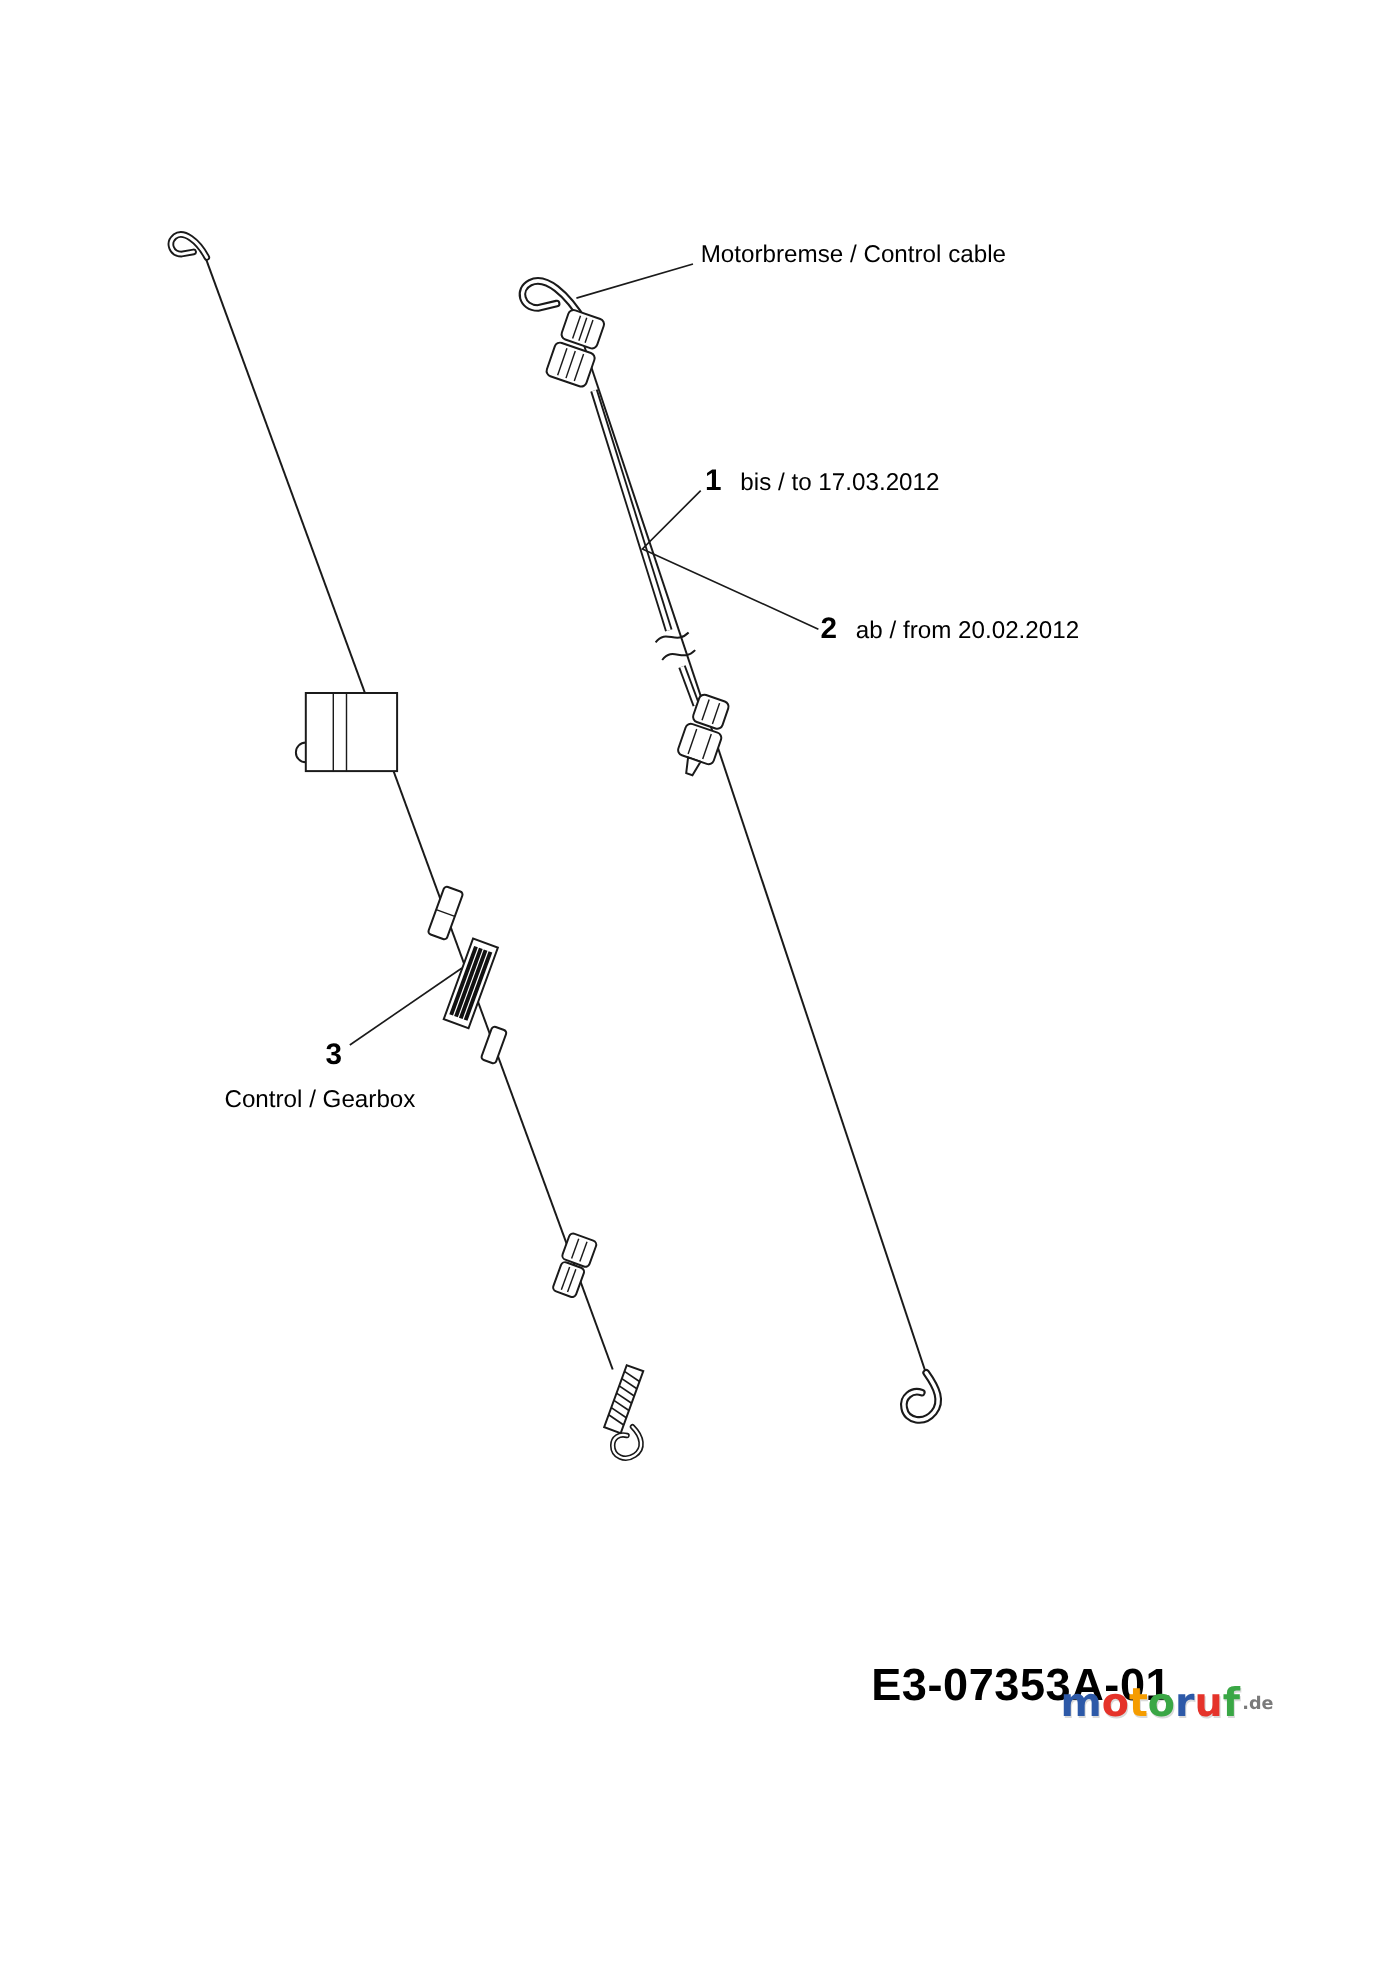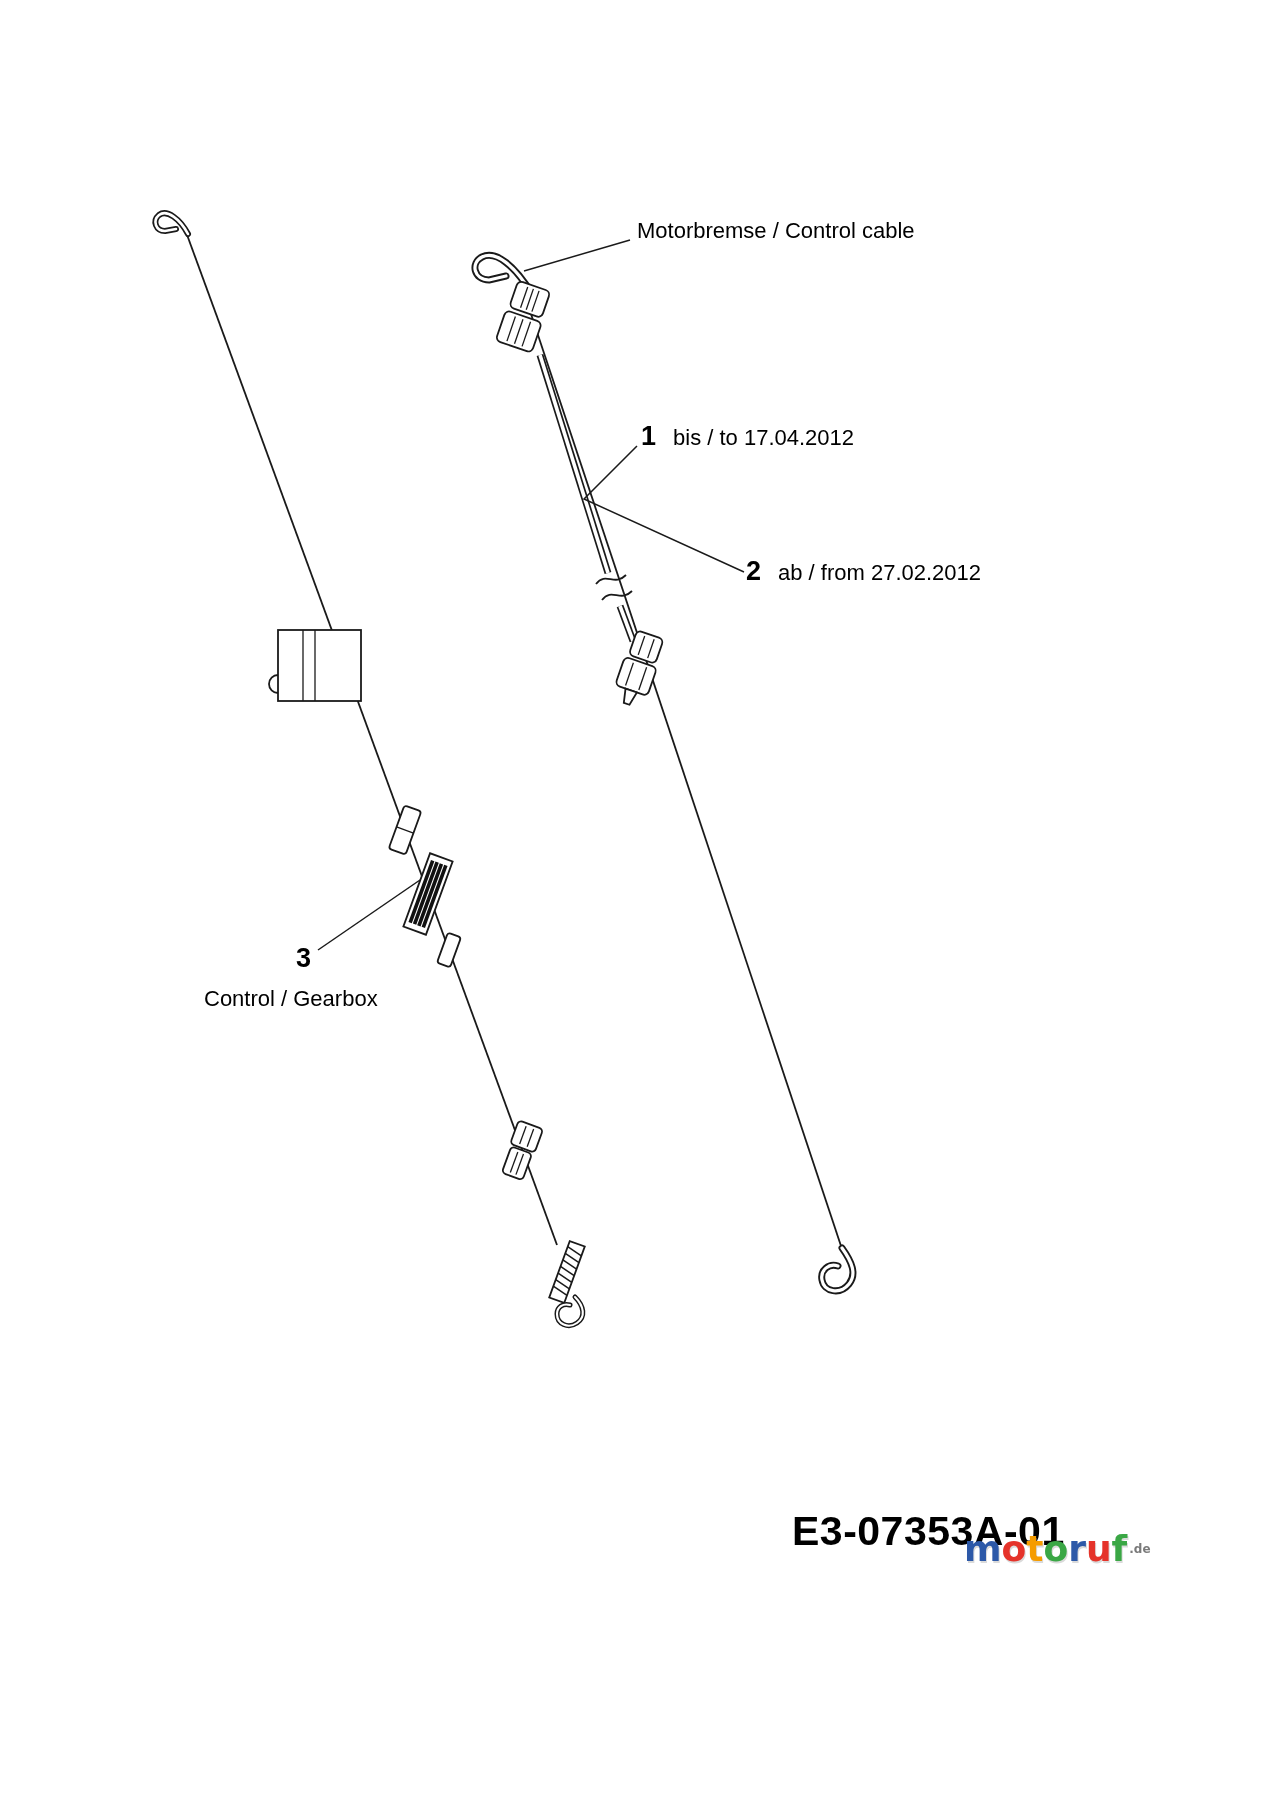--- a/index.html
+++ b/index.html
@@ -25,21 +25,21 @@
 
   
   .label{position:absolute;font-size:22px;white-space:nowrap;}
   .callout{position:absolute;white-space:nowrap;display:flex;align-items:baseline;gap:17px;}
   .callout .num{font-size:27px;font-weight:bold;}
   .callout .txt{font-size:22px;}
   .part-number{position:absolute;font-size:41px;font-weight:bold;letter-spacing:.5px;}
   .watermark{position:absolute;display:flex;align-items:center;
              font-family:"DejaVu Sans",sans-serif;font-weight:bold;font-size:36px;
              text-shadow:1px 2px 0 rgba(150,150,150,.35);}
-  .watermark .wm-suffix{font-size:12px;color:#7a7a7a;margin-left:2px;text-shadow:none;}
+  .watermark .wm-suffix{font-size:16px;color:#7a7a7a;margin-left:2px;text-shadow:none;}
 </style>
 </head>
 <body>
 
 <div class="page">
 
   <svg class="diagram-svg" viewBox="0 0 1272 1800">
 
     <g>
 
@@ -151,26 +151,26 @@
       <line class="leader" x1="630" y1="240" x2="524" y2="271"></line>
       <path class="leader" d="M 637 446 L 584 499 L 744 572"></path>
       <line class="leader" x1="318" y1="950" x2="420" y2="880"></line>
     </g>
   </svg>
 
   <div class="label" style="left:637px; top:218px">Motorbremse / Control cable</div>
 
   <div class="callout" style="left:641px; top:421px">
     <span class="num">1</span>
-    <span class="txt">bis / to 17.04.2012</span>
+    <span class="txt">bis / to 17.03.2012</span>
   </div>
 
   <div class="callout" style="left:746px; top:556px">
     <span class="num">2</span>
-    <span class="txt">ab / from 27.02.2012</span>
+    <span class="txt">ab / from 20.02.2012</span>
   </div>
 
   <div class="callout" style="left:296px; top:943px">
     <span class="num">3</span>
   </div>
 
   <div class="label" style="left:204px; top:986px">Control / Gearbox</div>
 
   <div class="part-number" style="left:792px; top:1508px">E3-07353A-01</div>
 

